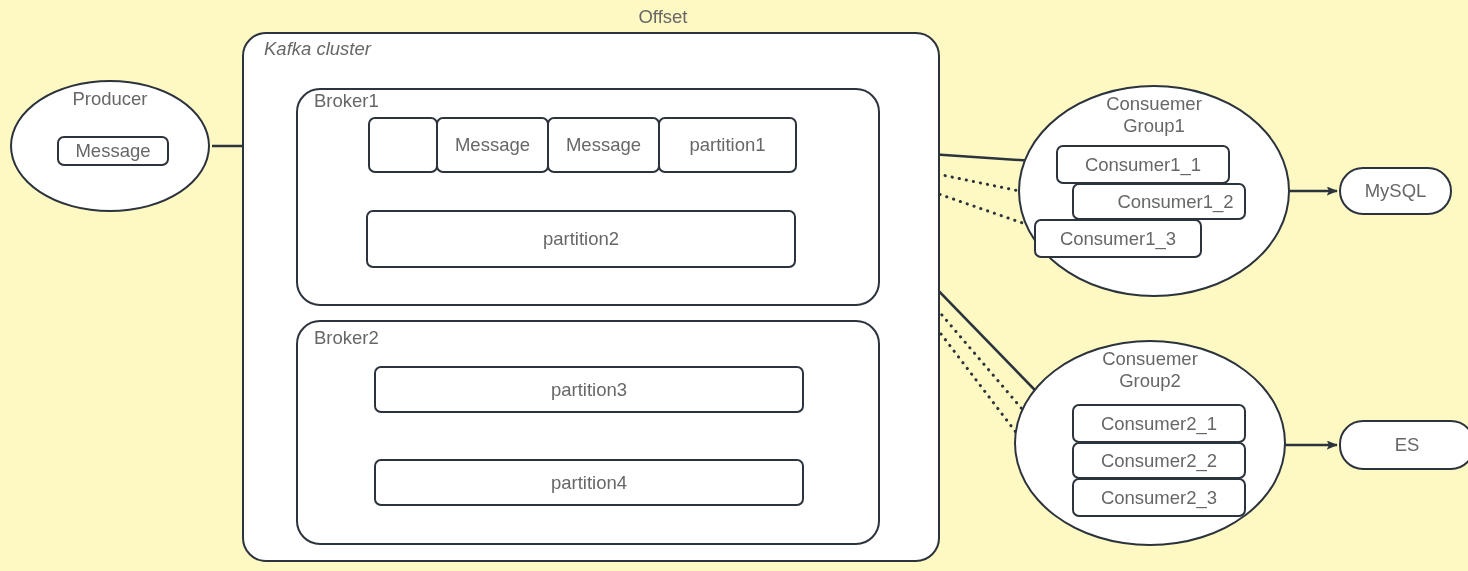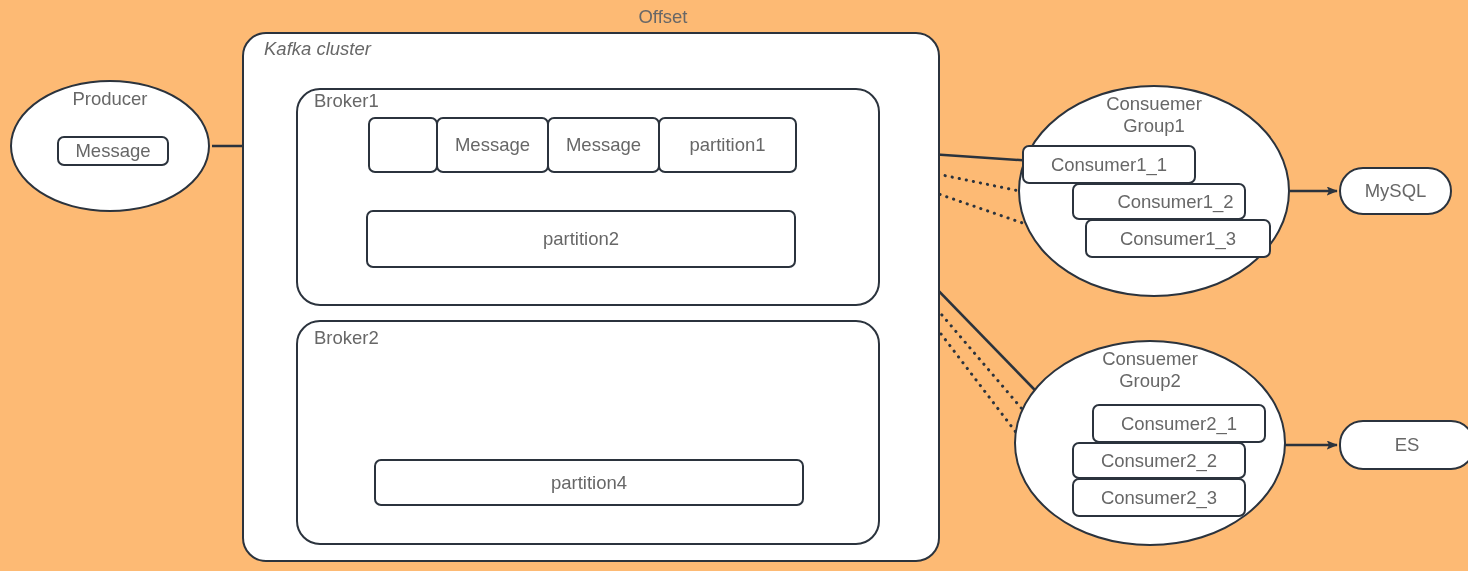--- a/index.html
+++ b/index.html
@@ -8,21 +8,21 @@
     padding: 0;
     background: #ffffff;
   }
   body {
     font-family: "Liberation Sans", sans-serif;
   }
   #canvas {
     position: relative;
     width: 1468px;
     height: 571px;
-    background: #fdba74;
+    background: #fef9c3;
     overflow: hidden;
   }
   #wires {
     position: absolute;
     left: 0;
     top: 0;
     width: 1468px;
     height: 571px;
     pointer-events: none;
   }
@@ -120,35 +120,36 @@
   <div class="node rrect f18" style="left:368px; top:117px; width:70px; height:56px;"></div>
   <div class="node rrect f18" style="left:436px; top:117px; width:113px; height:56px;">Message</div>
   <div class="node rrect f18" style="left:547px; top:117px; width:113px; height:56px;">Message</div>
   <div class="node rrect f18" style="left:658px; top:117px; width:139px; height:56px;">partition1</div>
 
   <div class="node rrect f18" style="left:366px; top:210px; width:430px; height:58px;">partition2</div>
 
   <div class="node rect plain" style="left:296px; top:320px; width:584px; height:225px; border:2px solid #2b333d;"></div>
   <div class="container-label f18" style="left:314px; top:327px;">Broker2</div>
 
+  <div class="node rrect f18" style="left:374px; top:366px; width:430px; height:47px;">partition3</div>
   <div class="node rrect f18" style="left:374px; top:459px; width:430px; height:47px;">partition4</div>
 
   <div class="node ellipse" style="left:1018px; top:85px; width:272px; height:212px;">
     <span class="f18 grouplabel" style="position:static; margin-top:6px;">Consuemer
 Group1</span>
   </div>
-  <div class="node rrect f18" style="left:1022px; top:145px; width:174px; height:39px;">Consumer1_1</div>
+  <div class="node rrect f18" style="left:1056px; top:145px; width:174px; height:39px;">Consumer1_1</div>
   <div class="node rrect f18" style="left:1072px; top:183px; width:174px; height:37px;padding-left:33px;">Consumer1_2</div>
-  <div class="node rrect f18" style="left:1085px; top:219px; width:186px; height:39px;">Consumer1_3</div>
+  <div class="node rrect f18" style="left:1034px; top:219px; width:168px; height:39px;">Consumer1_3</div>
 
   <div class="node rect f18" style="left:1339px; top:167px; width:113px; height:48px;">MySQL</div>
 
   <div class="node ellipse" style="left:1014px; top:340px; width:272px; height:206px;">
     <span class="f18 grouplabel" style="position:static; margin-top:6px;">Consuemer
 Group2</span>
   </div>
-  <div class="node rrect f18" style="left:1072px; top:404px; width:174px; height:39px;margin-left:20px;">Consumer2_1</div>
+  <div class="node rrect f18" style="left:1072px; top:404px; width:174px; height:39px;">Consumer2_1</div>
   <div class="node rrect f18" style="left:1072px; top:442px; width:174px; height:37px;">Consumer2_2</div>
   <div class="node rrect f18" style="left:1072px; top:478px; width:174px; height:39px;">Consumer2_3</div>
 
   <div class="node rect f18" style="left:1339px; top:420px; width:136px; height:50px;">ES</div>
 
 </div>
 
 </body></html>

